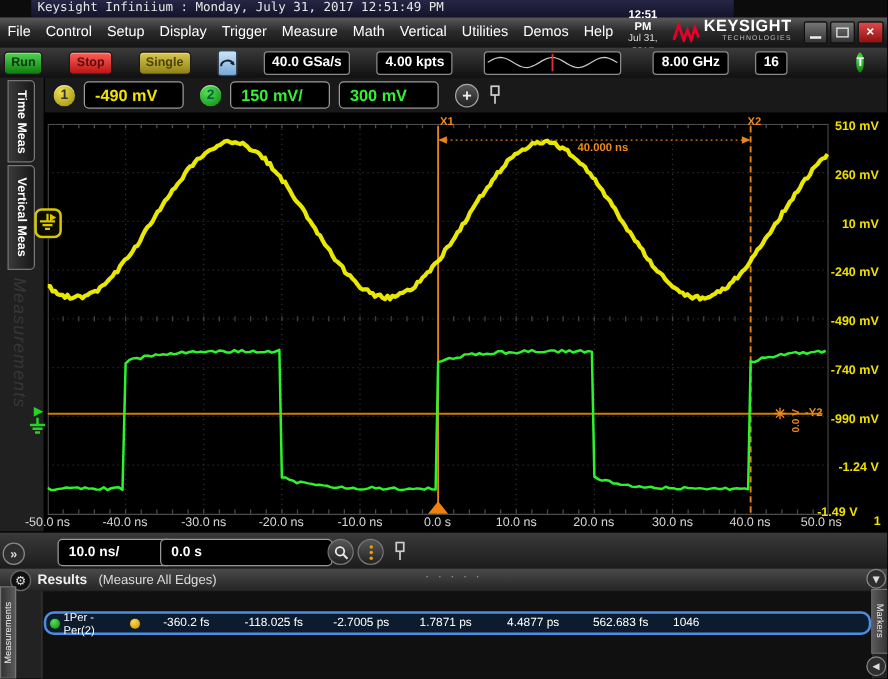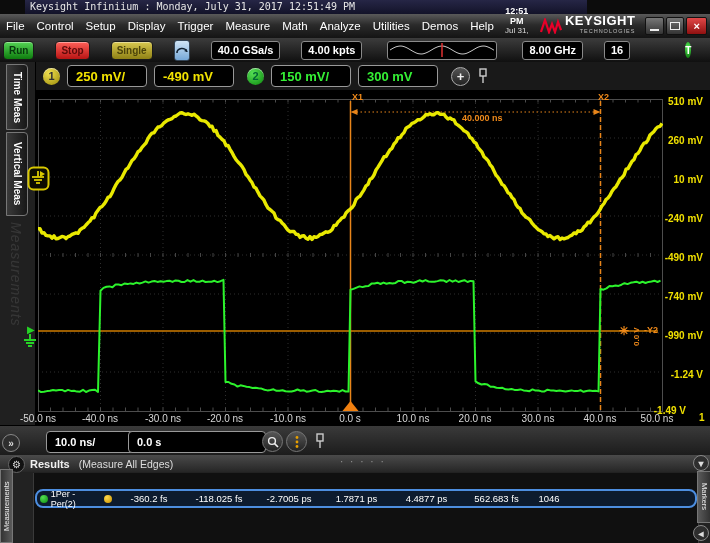--- a/index.html
+++ b/index.html
@@ -114,21 +114,21 @@
   <div class="abs titlebar">Keysight Infiniium : Monday, July 31, 2017 12:51:49 PM</div>
 
   <div class="abs menubar">
     <span class="menu-item">File</span>
     <span class="menu-item">Control</span>
     <span class="menu-item">Setup</span>
     <span class="menu-item">Display</span>
     <span class="menu-item">Trigger</span>
     <span class="menu-item">Measure</span>
     <span class="menu-item">Math</span>
-    <span class="menu-item">Analyze</span>
+    <span class="menu-item">Vertical</span>
     <span class="menu-item">Utilities</span>
     <span class="menu-item">Demos</span>
     <span class="menu-item">Help</span>
     <div class="clock">
       <div class="t">12:51 PM</div>
       <div class="d">Jul 31, 2017</div>
     </div>
     <div class="brand">
       <svg width="22" height="16" viewBox="0 0 22 16">
         <polyline points="1,14 5,2 9,14 12,6 15,14 18,4 21,12" fill="none" stroke="#e90029" stroke-width="2.2"></polyline>
@@ -178,21 +178,20 @@
         <svg width="18" height="14" viewBox="0 0 18 14">
           <path d="M1,7 q3,-8 6,0 q3,8 6,0" fill="none" stroke="#fff" stroke-width="1.8"></path>
           <path d="M13,7 l3,-4 m0,4 v-4 h-4" fill="none" stroke="#fff" stroke-width="1.4"></path>
         </svg>
       </div>
     </div>
   </div>
 
   <div class="abs chanbar">
     <div class="chip chip1">1</div>
-    <div class="cfield yellow-text">250 mV/</div>
     <div class="cfield yellow-text">-490 mV</div>
     <div class="chip chip2" style="margin-left:6px;">2</div>
     <div class="cfield green-text">150 mV/</div>
     <div class="cfield green-text">300 mV</div>
     <div class="plus-circle" style="margin-left:6px;">+</div>
     <svg width="12" height="16" viewBox="0 0 12 16">
       <rect x="3" y="1" width="6" height="7" fill="none" stroke="#ccc" stroke-width="1.4"></rect>
       <line x1="6" y1="8" x2="6" y2="15" stroke="#ccc" stroke-width="1.4"></line>
     </svg>
   </div>

